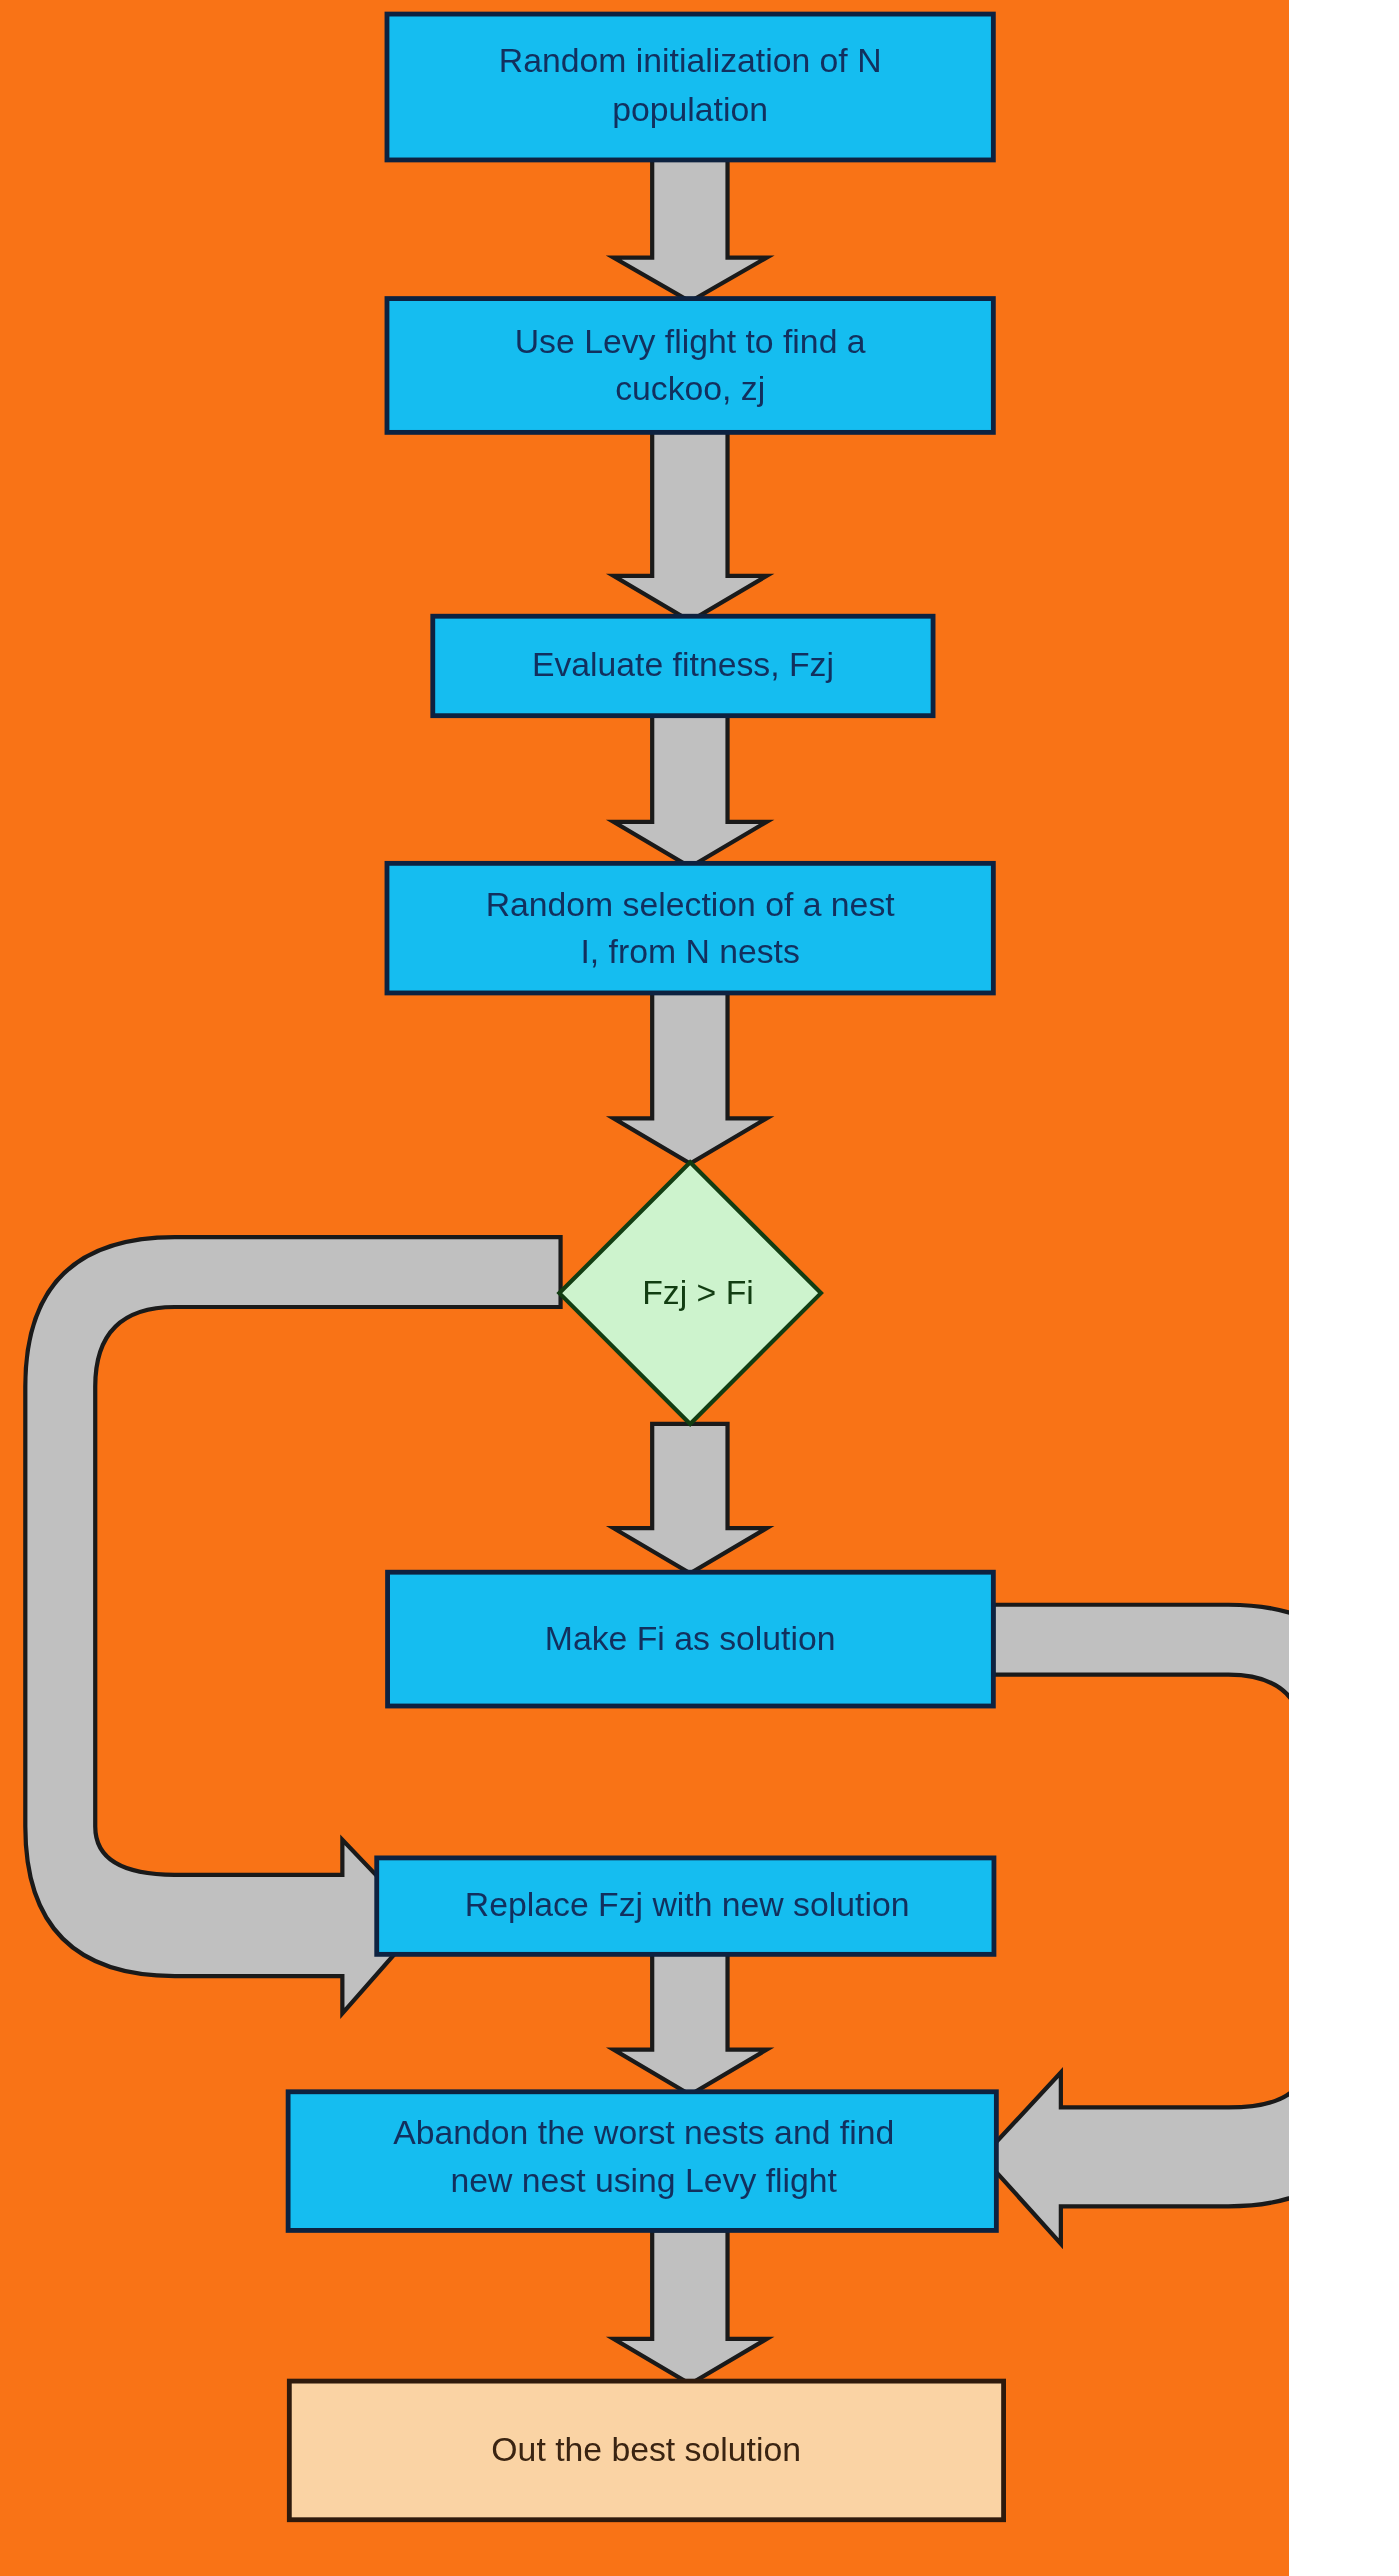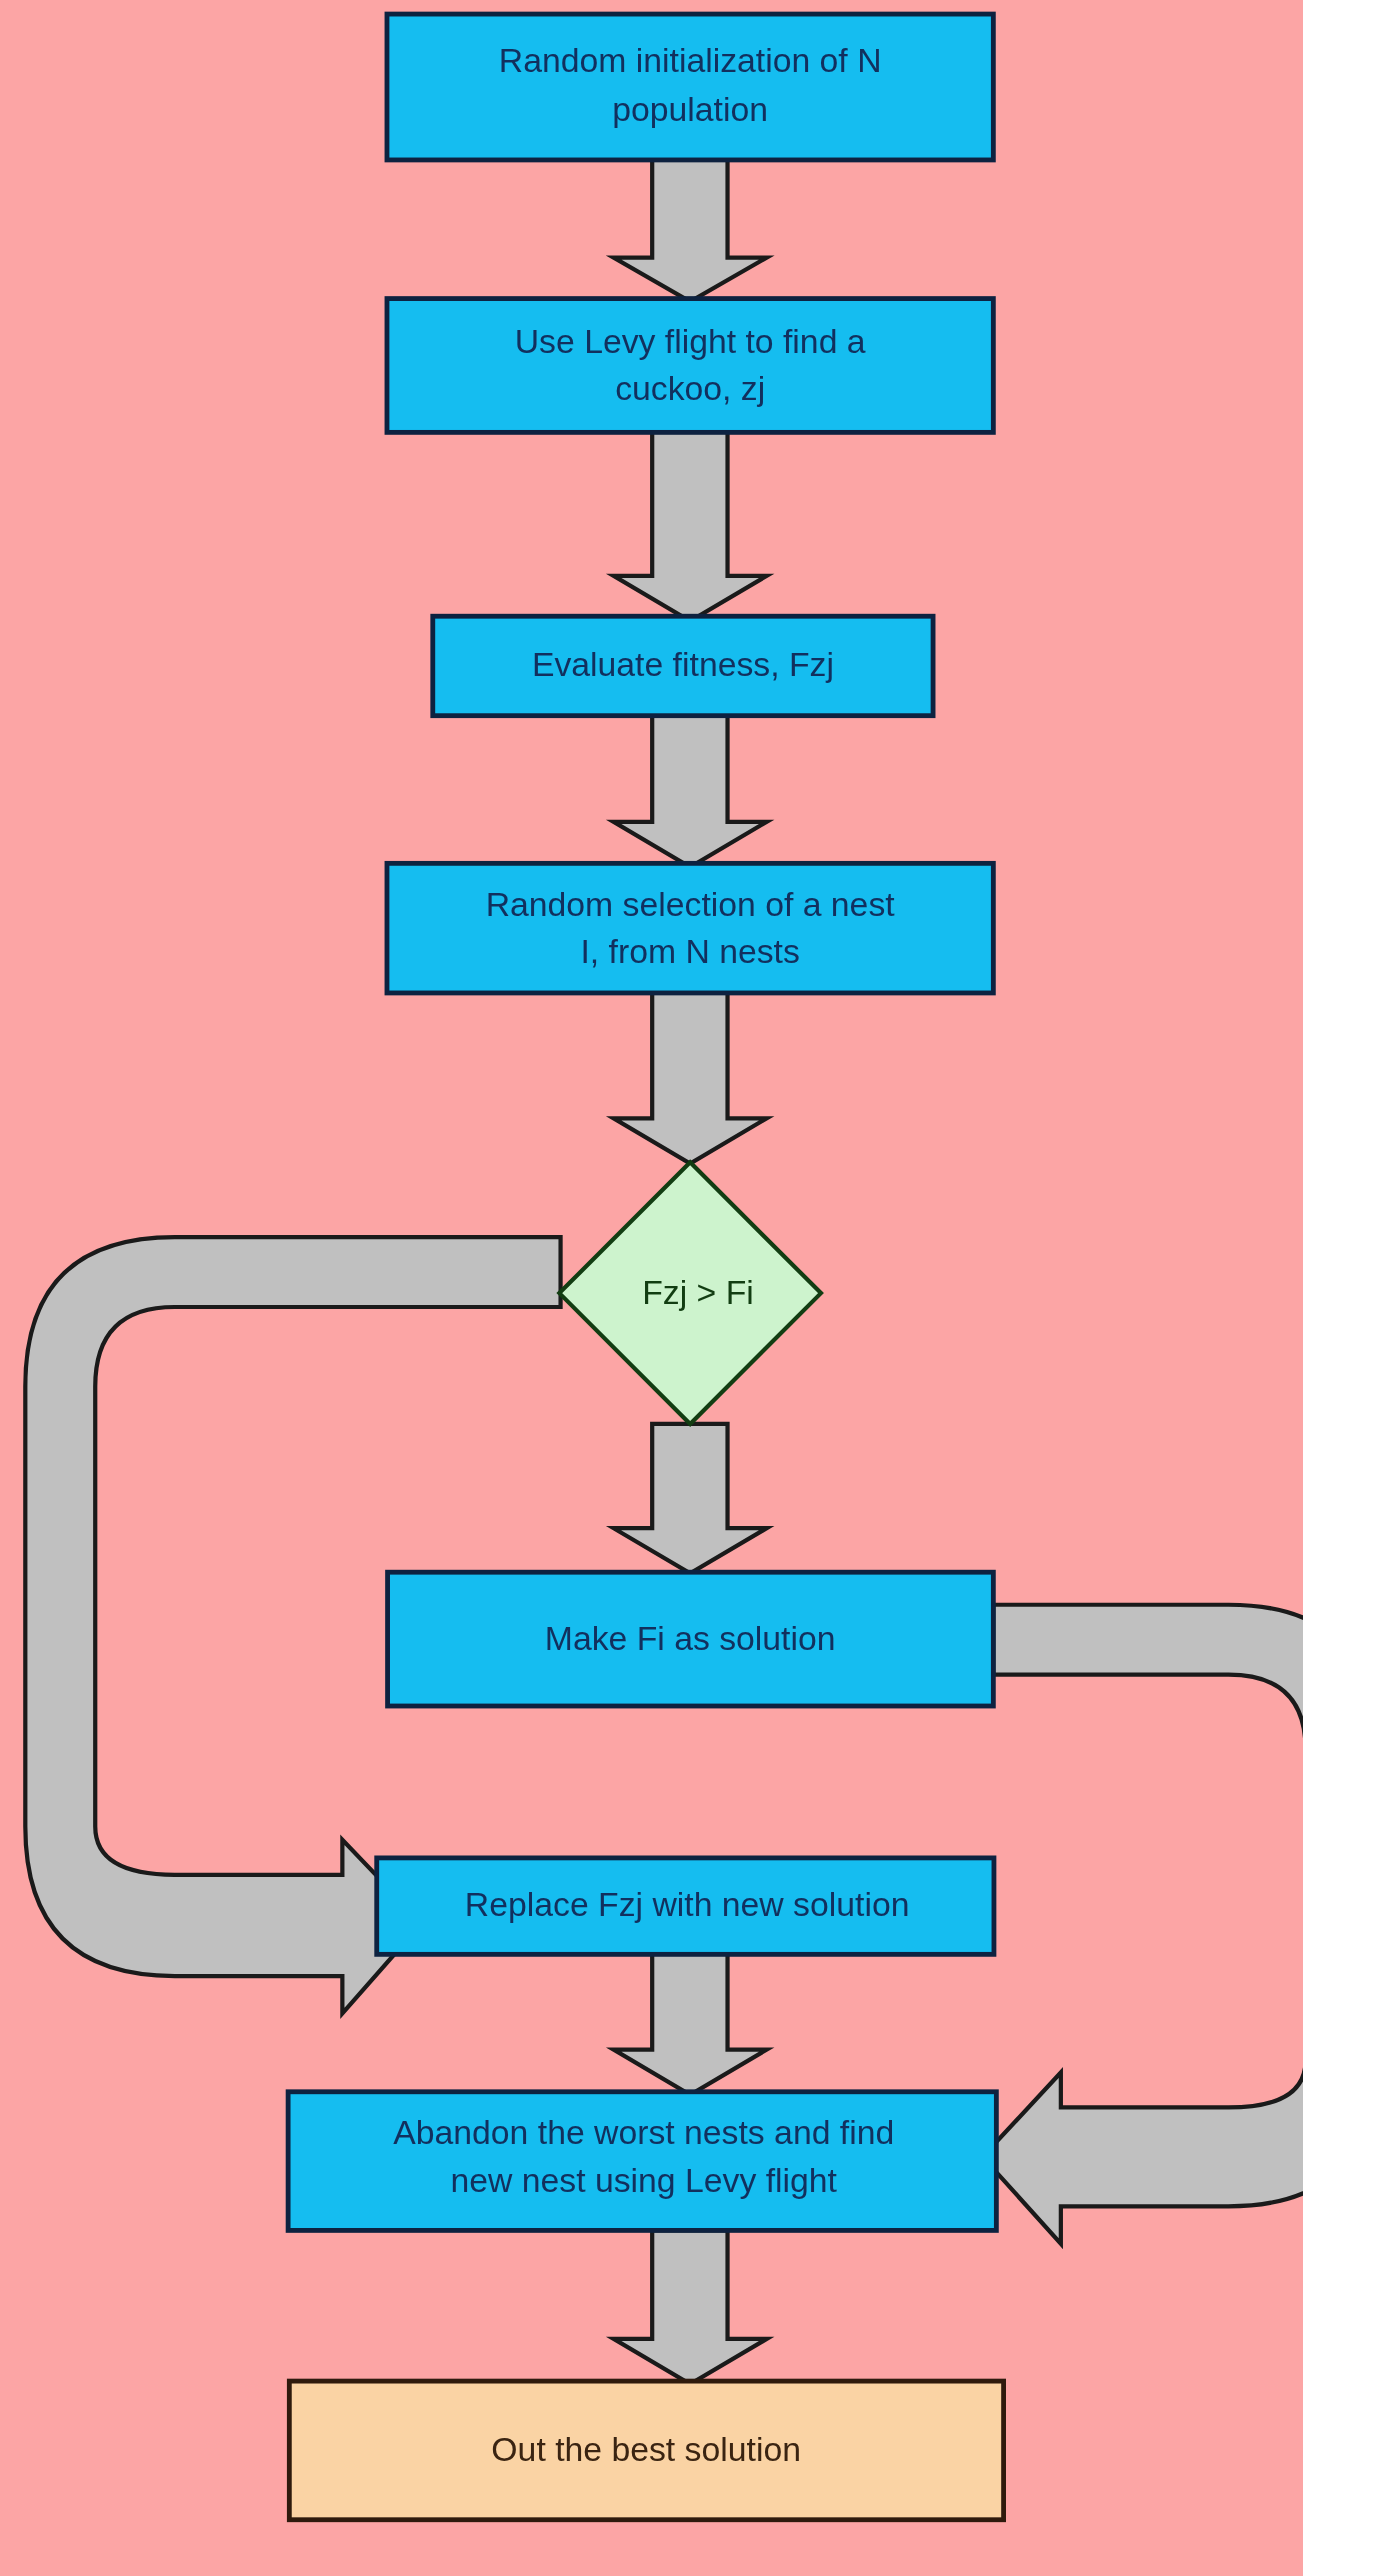--- a/index.html
+++ b/index.html
@@ -7,23 +7,22 @@
     padding: 0;
     background: #ffffff;
   }
   body {
     font-family: "Liberation Sans", sans-serif;
   }
   #flowchart-root {
     position: relative;
     width: 1289px;
     height: 2576px;
-    background: #fca5a5;
+    background: #f97316;
     overflow: hidden;
-    padding-left: 14px;
   }
   #flow-svg {
     position: absolute;
     top: 0;
     left: 0;
     width: 1399px;
     height: 2576px;
     display: block;
   }
   .node-label {

